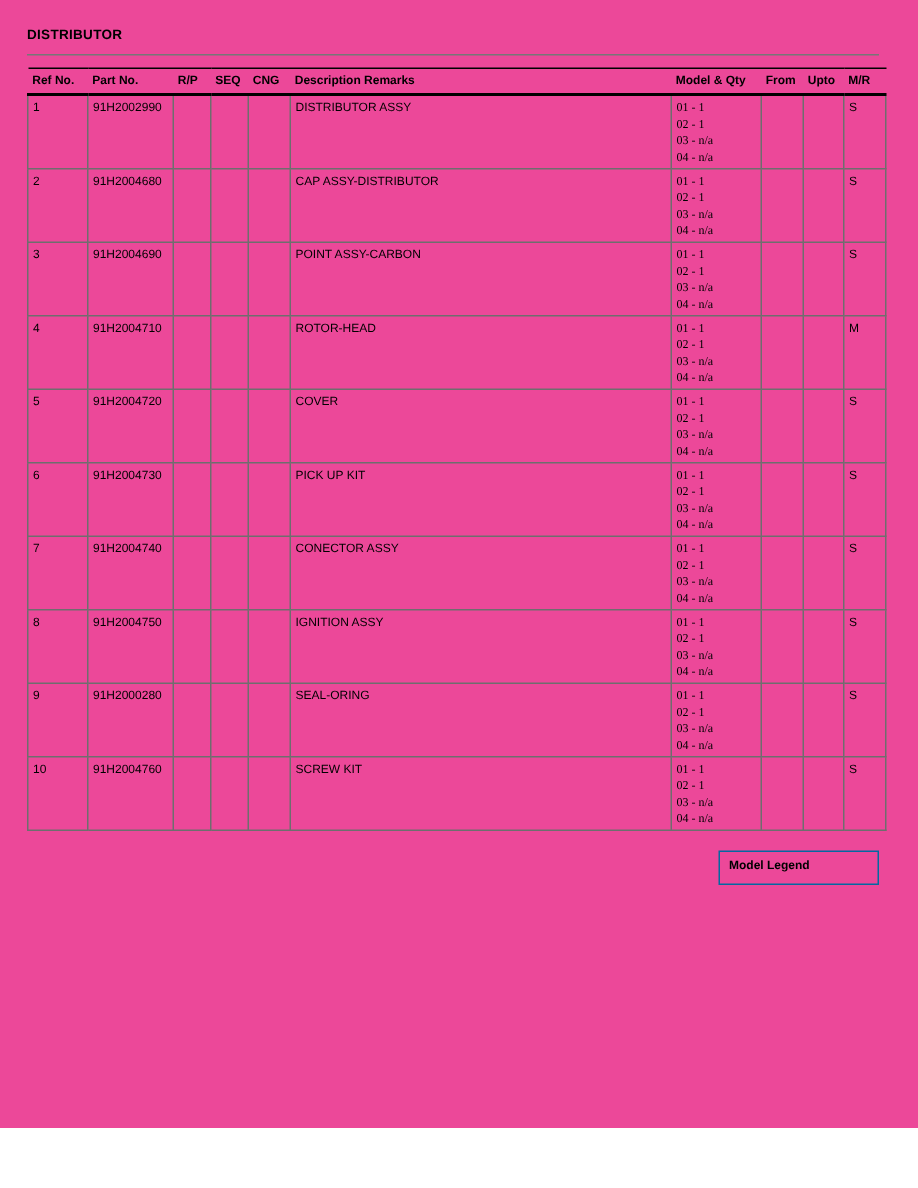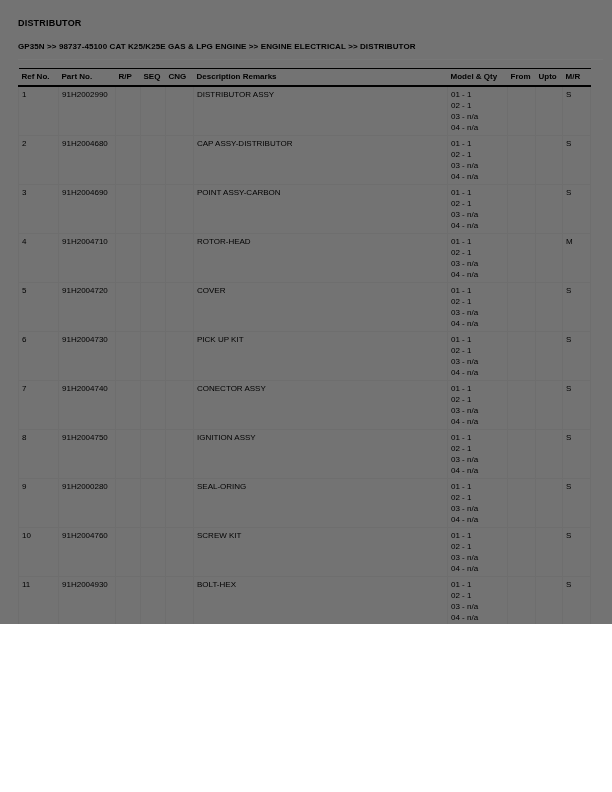--- a/index.html
+++ b/index.html
@@ -1,24 +1,24 @@
 <!DOCTYPE html>
 <html><head>
 <meta charset="utf-8">
 <style>
   * { margin: 0; padding: 0; box-sizing: border-box; }
   html, body { background: #ffffff; }
   .page {
     width: 612px;
-    height: 624px;
-    background: #737373;
+    height: 752px;
+    background: #ec4899;
     position: relative;
     font-family: "Liberation Sans", sans-serif;
     color: #000000;
-    padding: 18px 9px 0 18px;
+    padding: 18px 26px 0 18px;
     overflow: hidden;
   }
   .doc-title {
     font-size: 9px;
     font-weight: bold;
     letter-spacing: 0.2px;
   }
   .breadcrumb {
     font-size: 8px;
     font-weight: bold;
@@ -48,21 +48,21 @@
   }
   table.parts tbody td {
     font-size: 8px;
     border: 1px solid #6e6e6e;
     padding: 2px 3px;
     vertical-align: top;
     line-height: 11px;
     height: 45px;
     overflow: hidden;
   }
-  td.model-qty { white-space: pre-line; }
+  td.model-qty { white-space: pre-line; font-family: Liberation Serif, serif; }
   .legend-box {
     width: 107px;
     margin-left: auto;
     margin-top: 13px;
     border: 1px solid #0369a1;
     padding: 4px 6px 5px 6px;
   }
   .legend-title {
     font-size: 8px;
     font-weight: bold;
@@ -73,21 +73,20 @@
     line-height: 11px;
   }
 </style>
 </head>
 <body>
 
 <div class="page">
 
   <div class="doc-title">DISTRIBUTOR</div>
 
-  <div class="breadcrumb">GP35N &gt;&gt; 98737-45100 CAT K25/K25E GAS &amp; LPG ENGINE &gt;&gt; ENGINE ELECTRICAL &gt;&gt; DISTRIBUTOR</div>
 
   <hr class="header-divider">
 
   <table class="parts">
     <colgroup>
       <col style="width:40px">
       <col style="width:57px">
       <col style="width:25px">
       <col style="width:25px">
       <col style="width:28px">
@@ -265,35 +264,20 @@
     <td>SCREW KIT</td>
     <td class="model-qty">01 - 1
 02 - 1
 03 - n/a
 04 - n/a</td>
     <td></td>
     <td></td>
     <td>S</td>
   </tr>
 
-  <tr>
-    <td>11</td>
-    <td>91H2004930</td>
-    <td></td>
-    <td></td>
-    <td></td>
-    <td>BOLT-HEX</td>
-    <td class="model-qty">01 - 1
-02 - 1
-03 - n/a
-04 - n/a</td>
-    <td></td>
-    <td></td>
-    <td>S</td>
-  </tr>
 </tbody>
   </table>
 
   <div class="legend-box">
     <div class="legend-title">Model Legend</div>
   </div>
 
 </div>
 
 </body></html>

